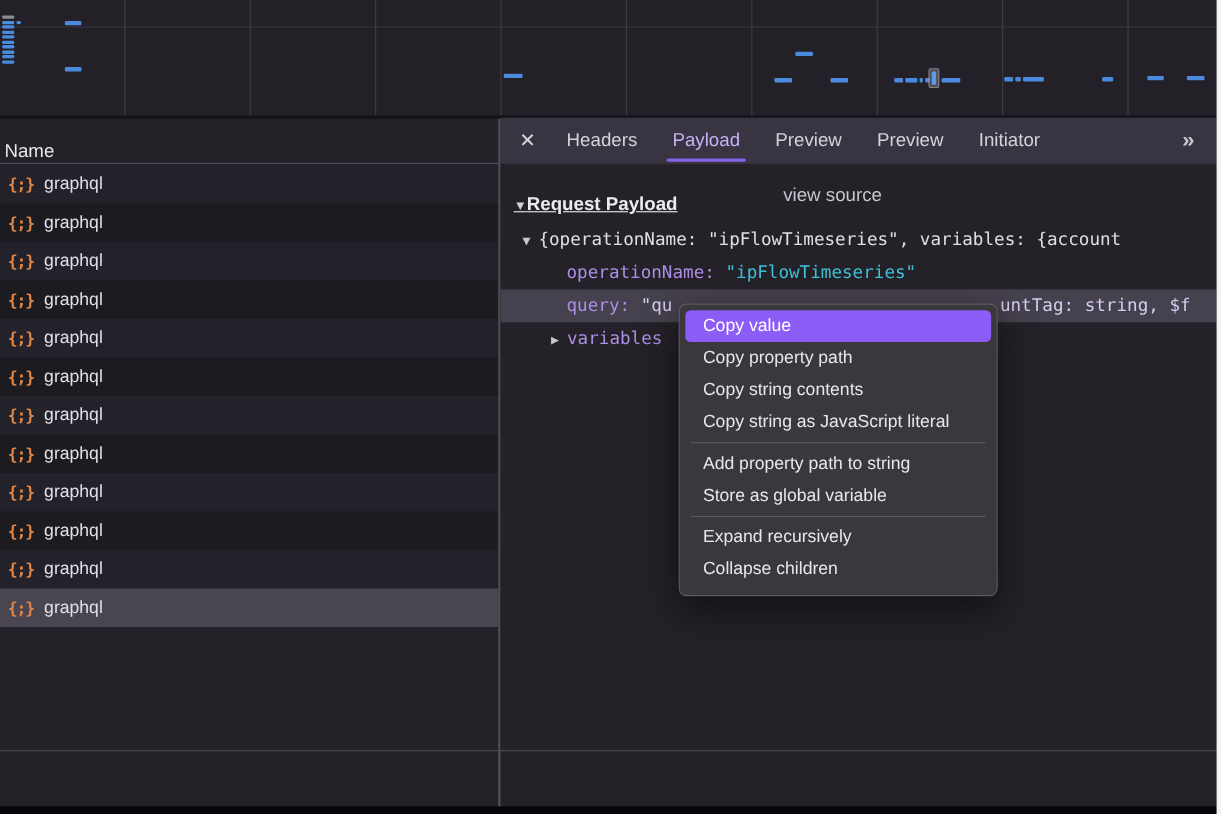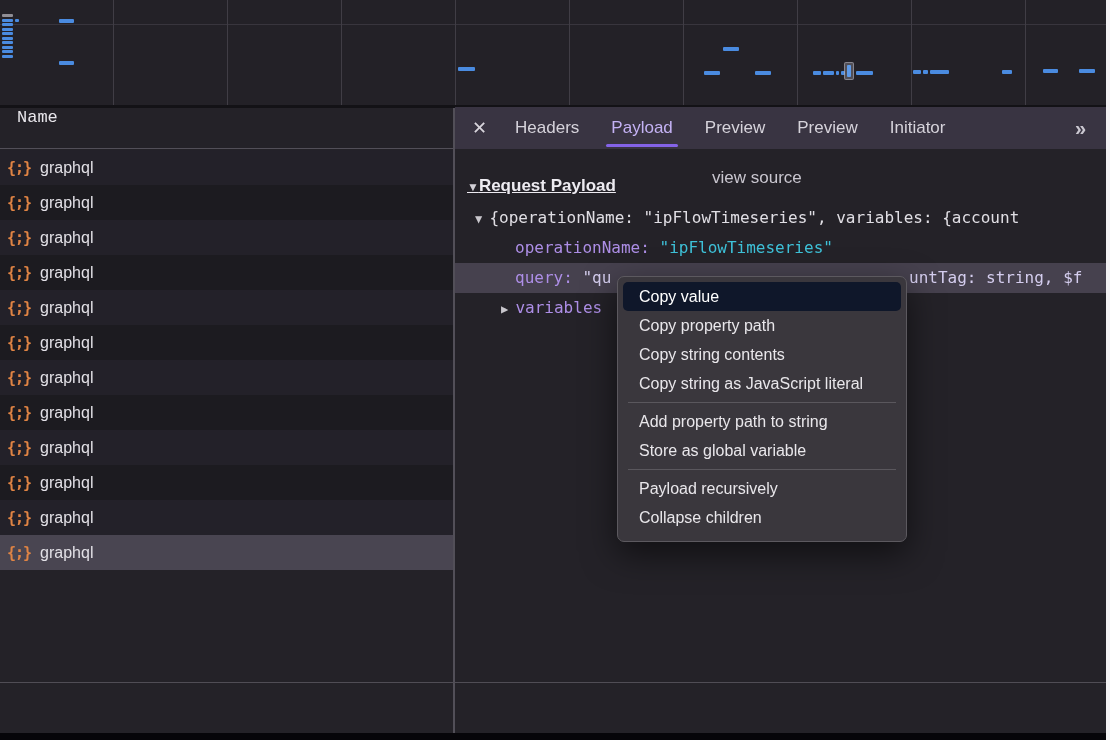--- a/index.html
+++ b/index.html
@@ -11,22 +11,22 @@
   .gridline{position:absolute;top:0;bottom:0;width:1px;background:#403d45;}
   .ov-hline{position:absolute;left:0;top:24px;width:100%;height:1px;background:#38353d;}
   .bar{position:absolute;background:#4a8be0;border-radius:1px;}
   .bar.gray{background:#8f8d94;}
   .marker{position:absolute;background:rgba(158,155,166,0.38);border:1px solid rgba(190,188,198,.5);border-radius:2px;box-sizing:border-box;}
   .marker-tick{position:absolute;background:#5e9ae8;border-radius:1px;}
   .overview-sep{position:absolute;left:0;top:105px;width:1106px;height:3px;background:#131216;}
 
   
   .name-header{position:absolute;left:0;top:108px;width:453px;height:41px;box-sizing:border-box;
-               border-bottom:1px solid #524f58;display:flex;align-items:flex-start;padding-left:17px;
-               color:#e9e7ec;font-size:17px;font-family:Liberation Mono, monospace;}
+               border-bottom:1px solid #524f58;display:flex;align-items:flex-end;padding-left:4px;
+               color:#e9e7ec;font-size:17px;}
   .request-list{position:absolute;left:0;top:150px;width:453px;}
   .req-row{height:35px;display:flex;align-items:center;padding-left:7px;font-size:16px;color:#e2e0e6;}
   .req-row.odd{background:#232129;}
   .req-row.even{background:#1c1b20;}
   .req-row.selected{background:#494551;}
   .req-icon{color:#e08444;font-family:"DejaVu Sans Mono","Liberation Mono",monospace;
             font-size:15px;font-weight:bold;margin-right:9px;letter-spacing:-1px;}
   .divider{position:absolute;left:453px;top:108px;width:2px;height:627px;background:#524f58;}
 
   
@@ -63,21 +63,21 @@
   
   .bottom-line{position:absolute;left:0;top:682px;width:1106px;height:1px;background:#504d55;}
   .black-bar{position:absolute;left:0;top:733px;width:1106px;height:7px;background:#060509;}
   .white-edge{position:absolute;left:1106px;top:0;width:4px;height:740px;background:#f4f3f5;}
 
   
   .menu{position:absolute;left:617px;top:276px;width:290px;box-sizing:border-box;background:#3a373d;
         border:1px solid #5c595f;border-radius:7px;box-shadow:0 12px 34px rgba(0,0,0,.55);
         padding:5px 0 9px;font-size:16px;color:#e9e7eb;z-index:10;}
   .menu-item{height:29px;line-height:29px;padding-left:16px;margin:0 5px;border-radius:5px;cursor:default;}
-  .menu-item.highlighted{background:#0f172a;color:#ffffff;}
+  .menu-item.highlighted{background:#8b5cf6;color:#ffffff;}
   .menu-sep{height:1px;background:#5a575d;margin:4px 10px;}
 </style>
 </head>
 <body>
 
 <div class="screen">
 
   <div class="overview">
     <div class="ov-hline"></div>
   <div class="gridline" style="left: 113px;"></div>
@@ -206,16 +206,16 @@
 
   <div class="menu">
       <div class="menu-item highlighted">Copy value</div>
       <div class="menu-item">Copy property path</div>
       <div class="menu-item">Copy string contents</div>
       <div class="menu-item">Copy string as JavaScript literal</div>
       <div class="menu-sep"></div>
       <div class="menu-item">Add property path to string</div>
       <div class="menu-item">Store as global variable</div>
       <div class="menu-sep"></div>
-      <div class="menu-item">Payload recursively</div>
+      <div class="menu-item">Expand recursively</div>
       <div class="menu-item">Collapse children</div>
     </div>
 </div>
 
 </body></html>

